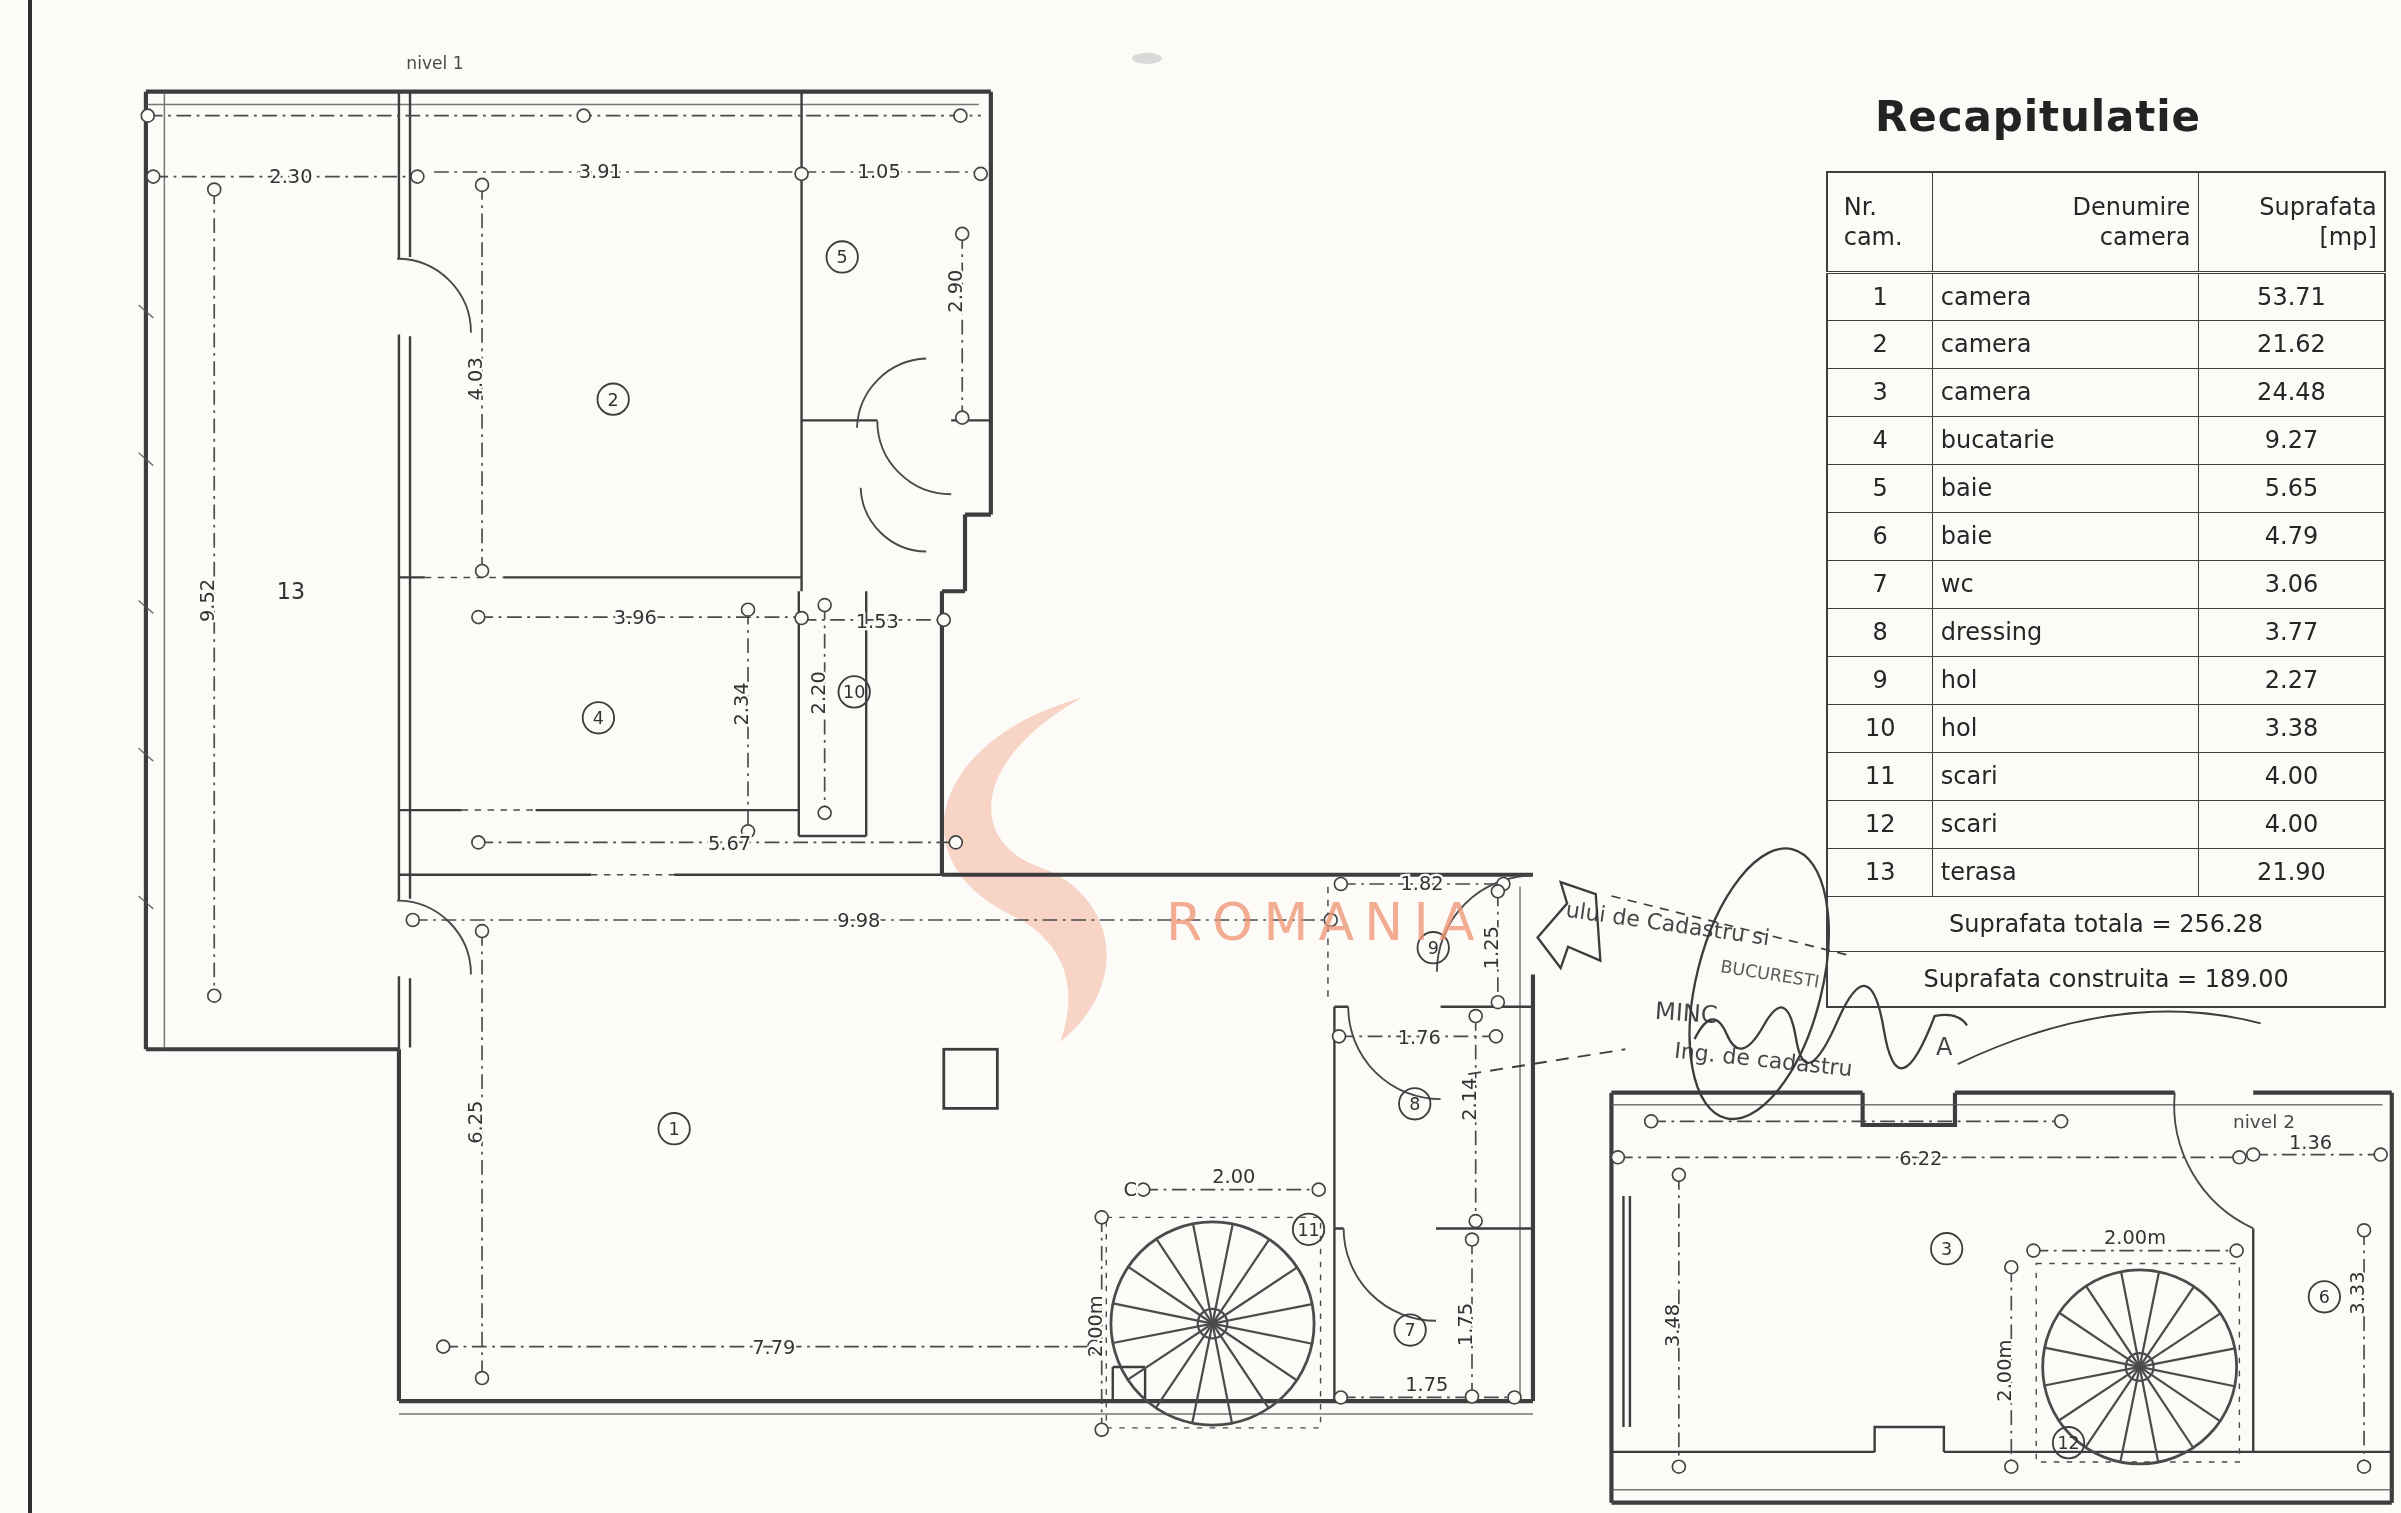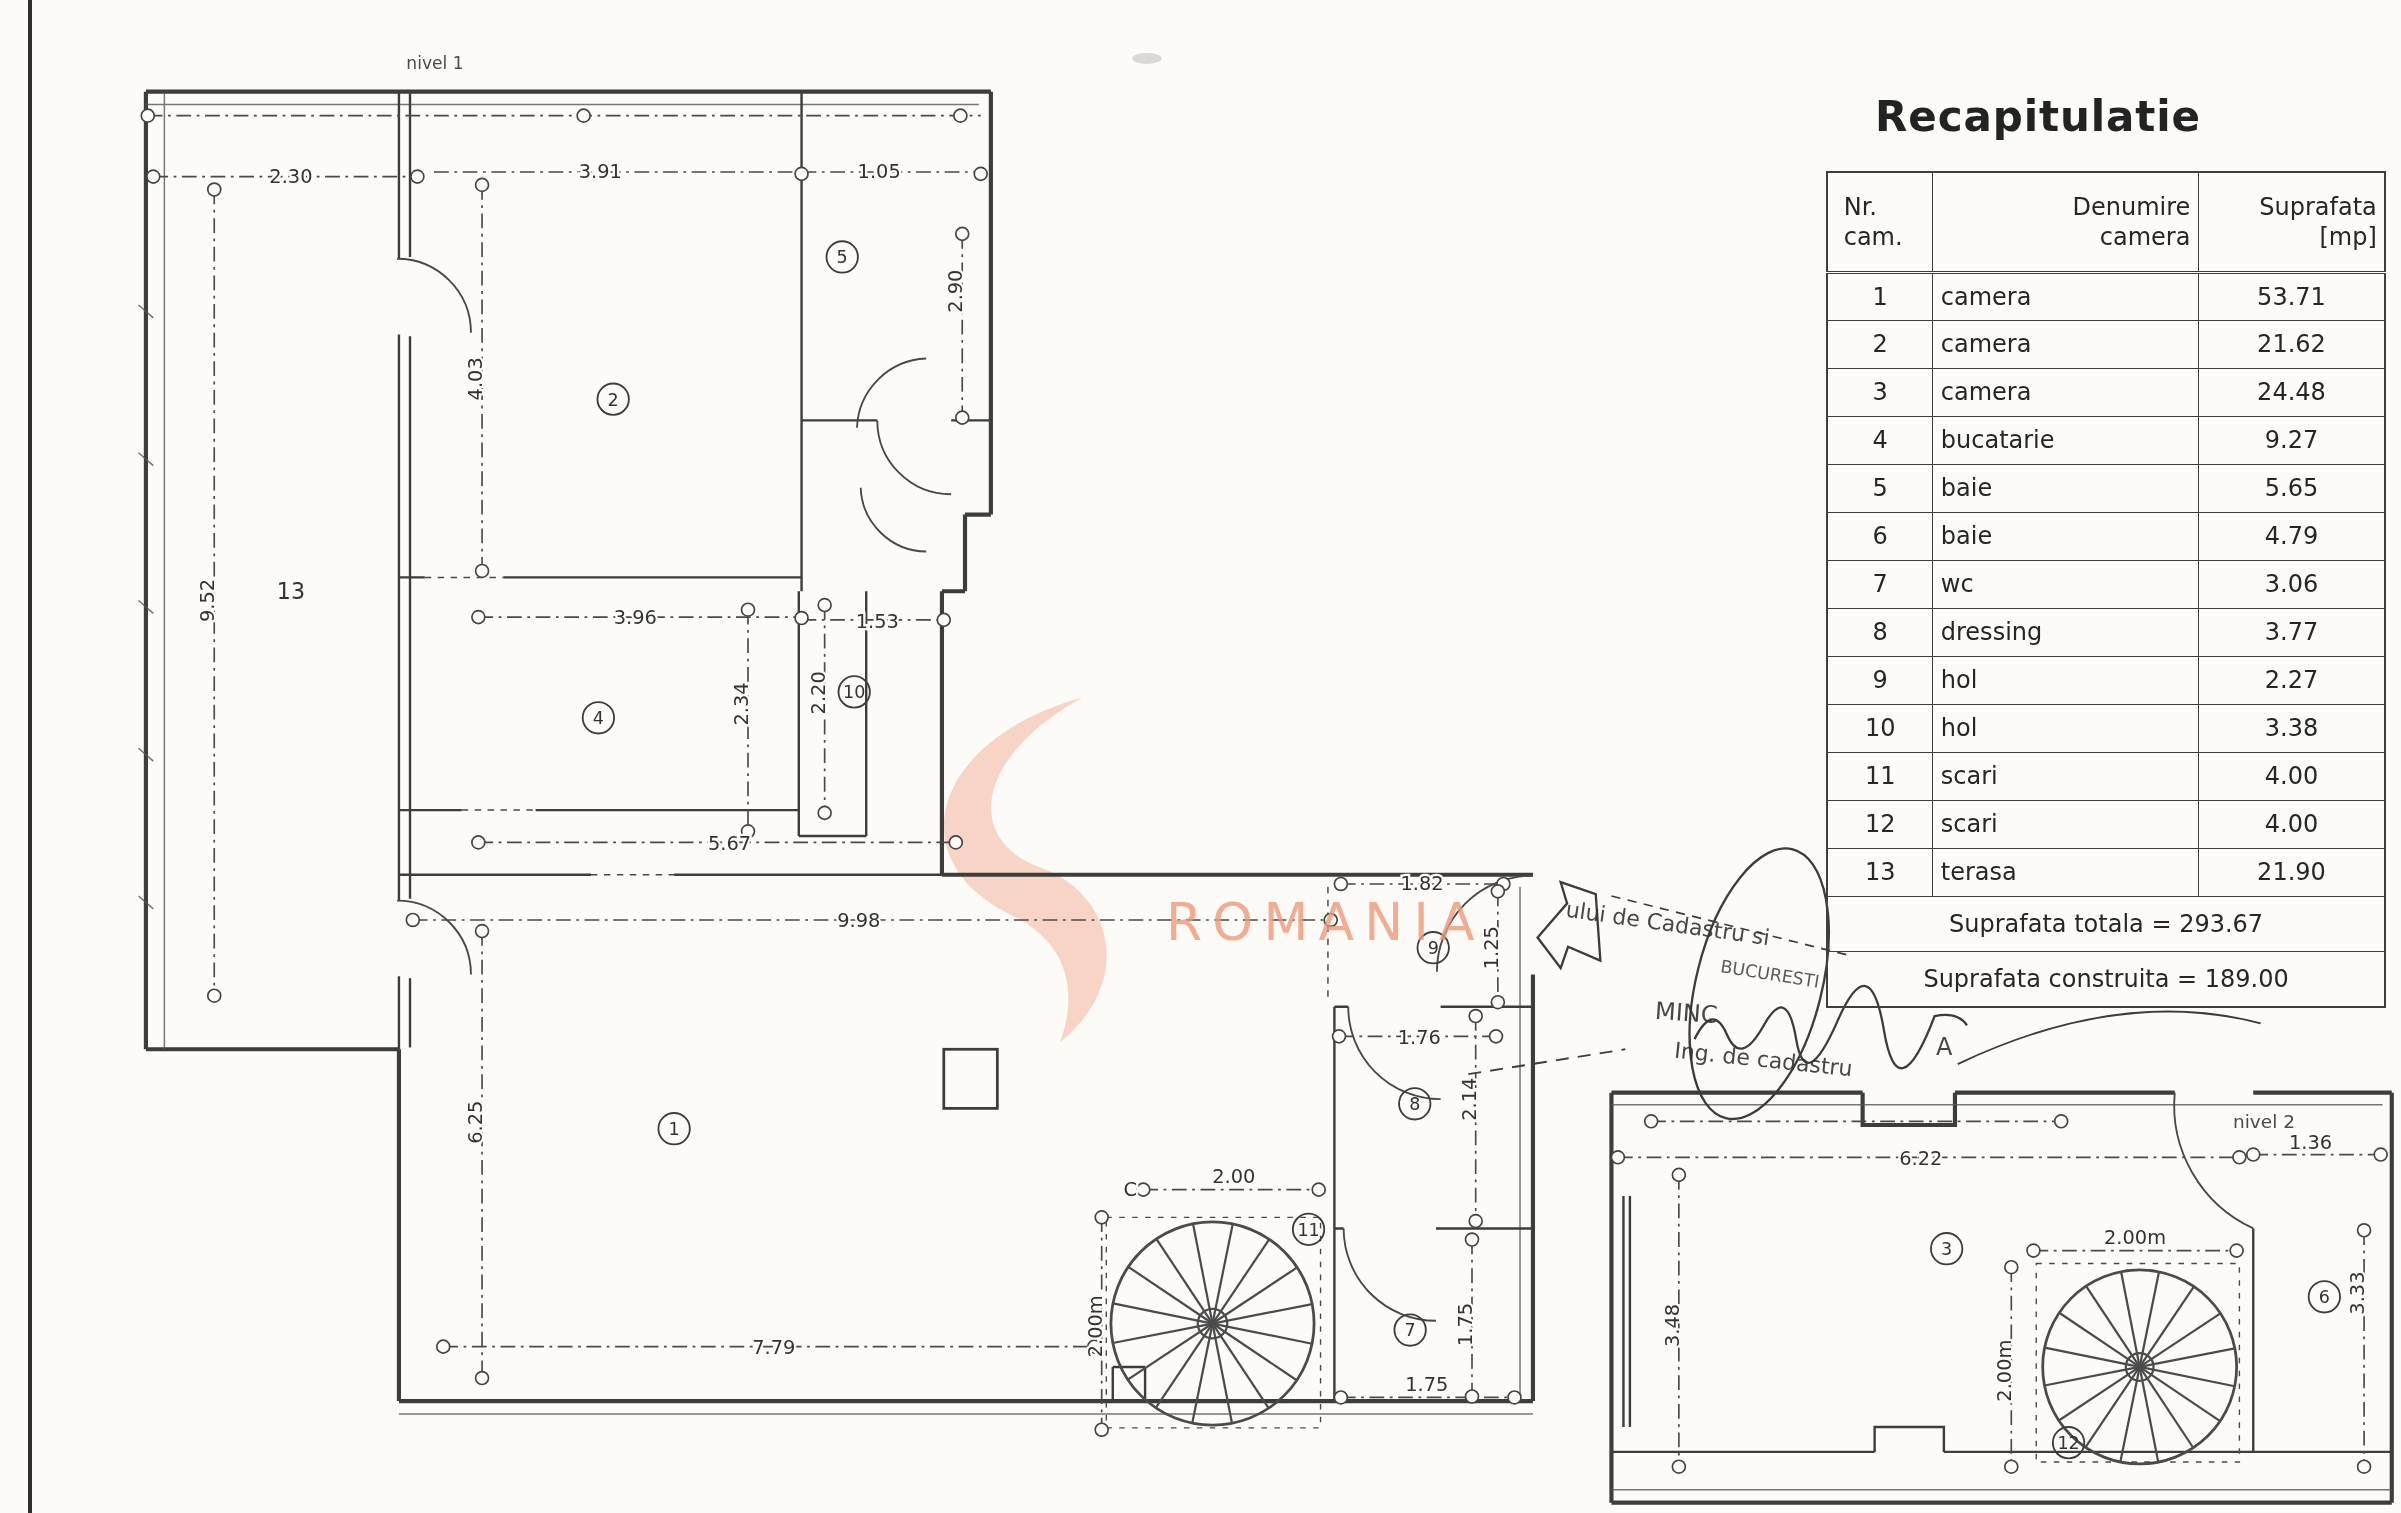--- a/index.html
+++ b/index.html
@@ -406,21 +406,21 @@
           <td class="cnr">12</td>
           <td class="cname">scari</td>
           <td class="carea">4.00</td>
         </tr>
       <tr class="r">
           <td class="cnr">13</td>
           <td class="cname">terasa</td>
           <td class="carea">21.90</td>
         </tr>
       <tr class="merge">
-          <td colspan="3">Suprafata totala = 293.67</td>
+          <td colspan="3">Suprafata totala = 256.28</td>
         </tr>
       <tr class="merge">
           <td colspan="3">Suprafata construita = 189.00</td>
         </tr>
     </tbody>
   </table>
 
 
   <div id="wm-text" class="abs">ROMANIA</div>
 

